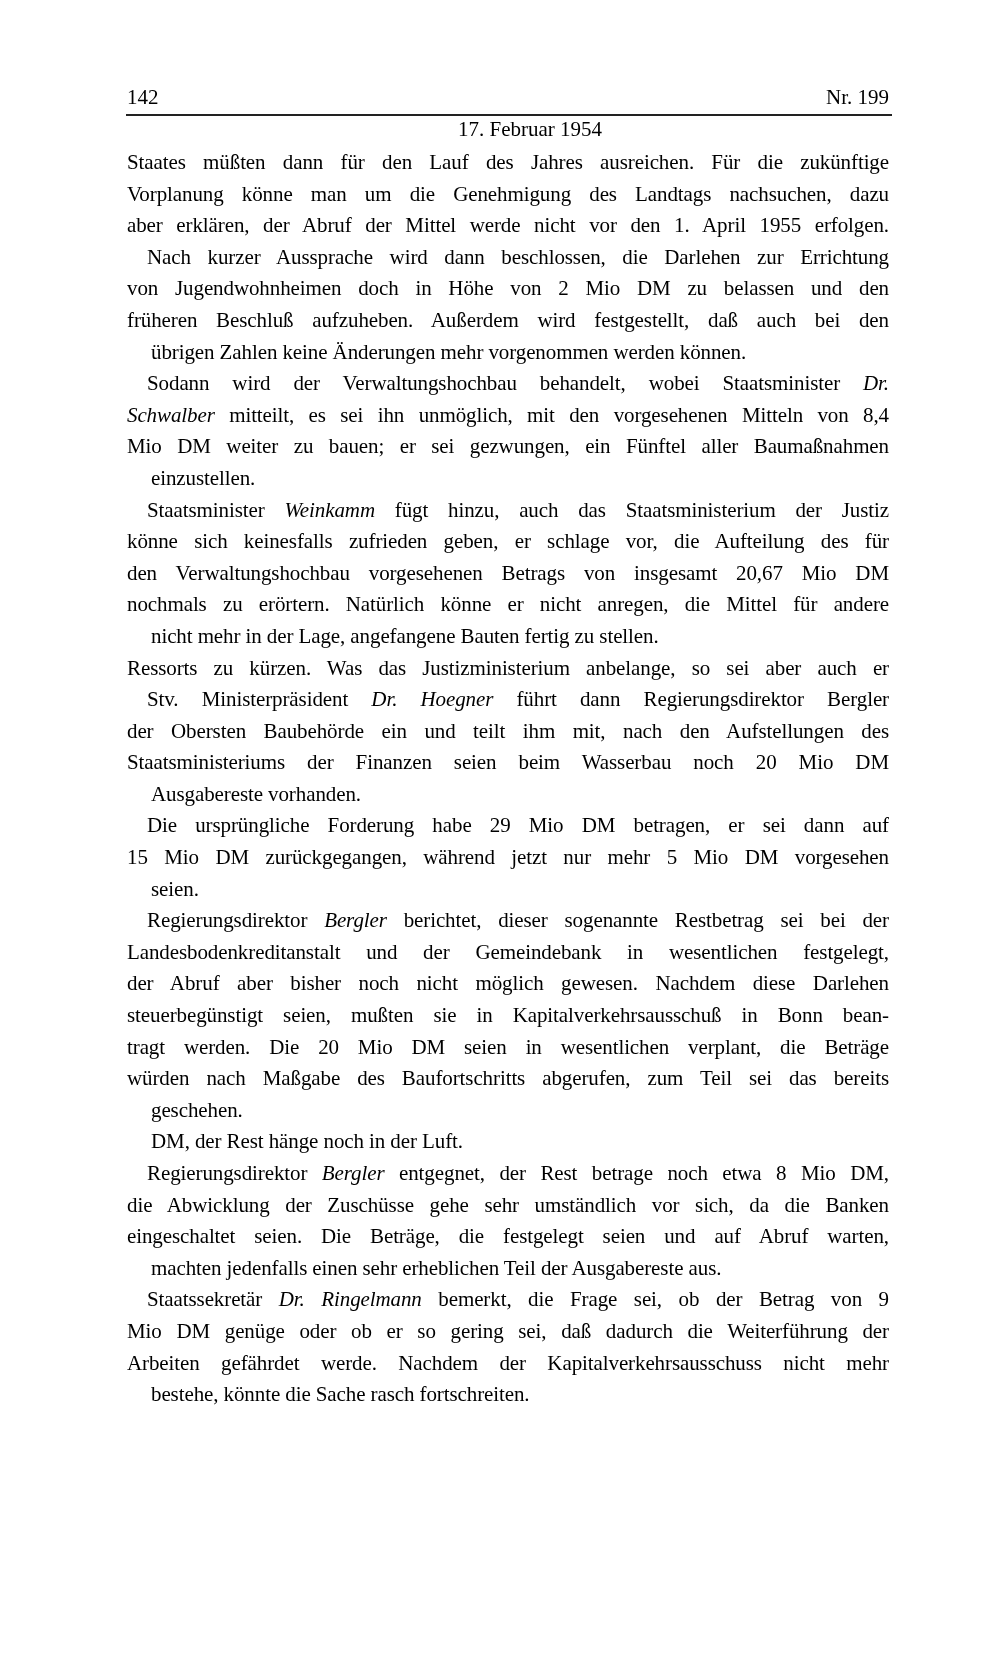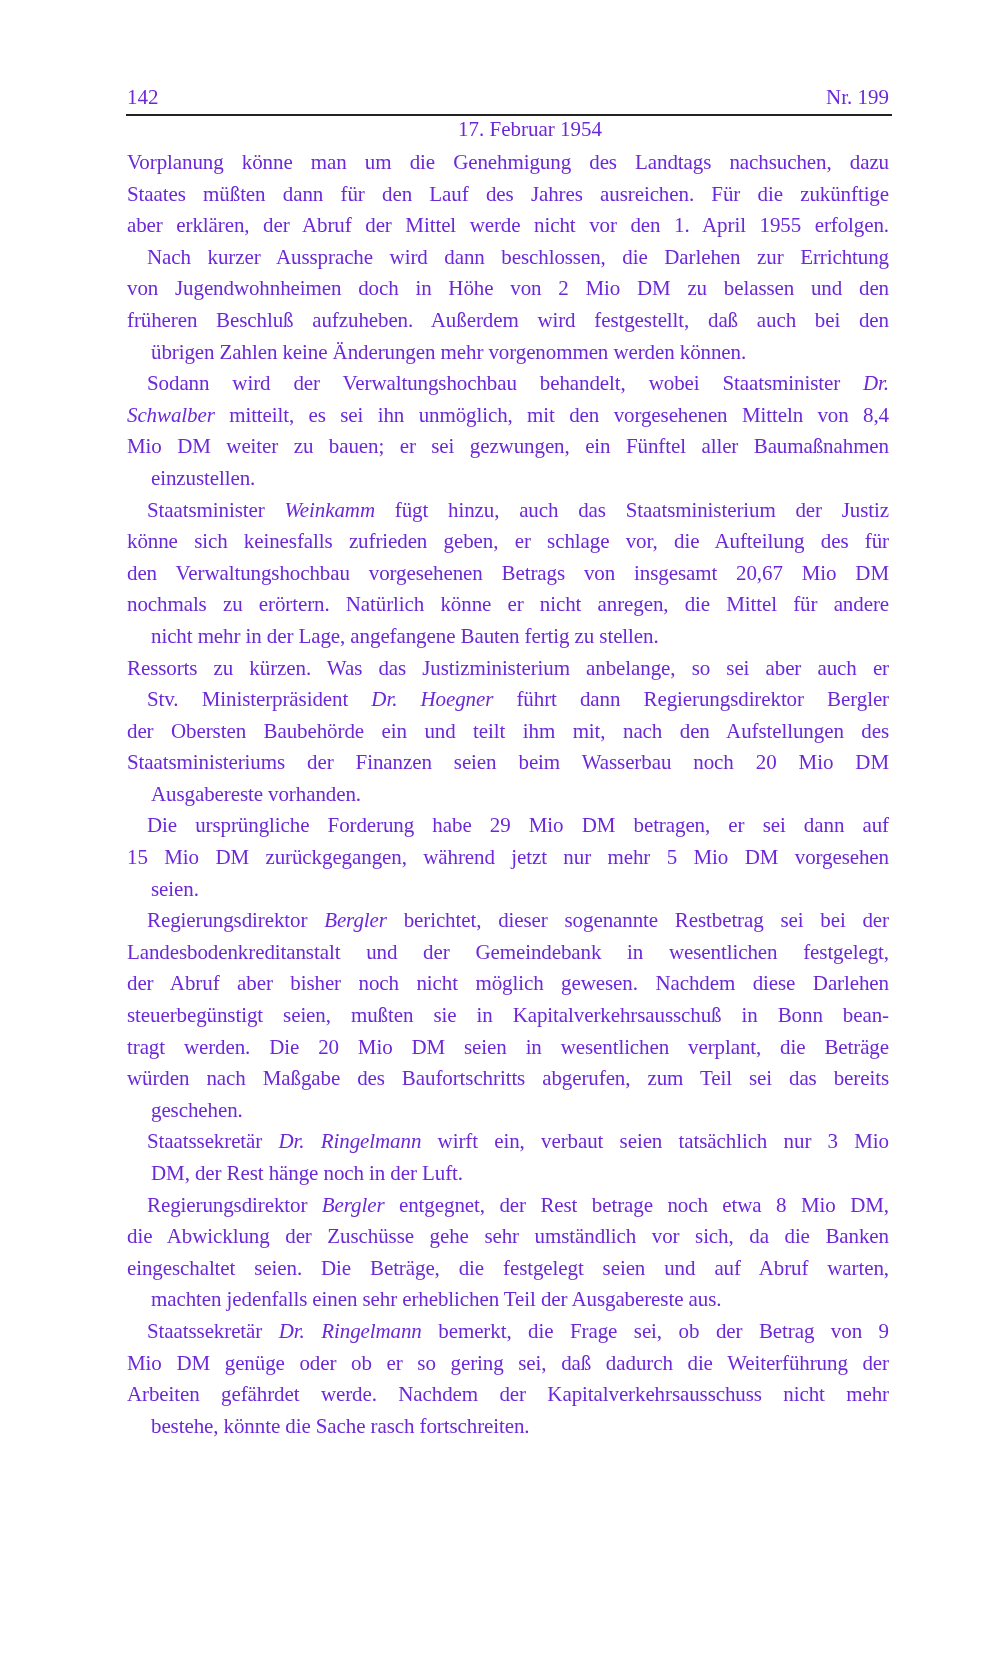--- a/index.html
+++ b/index.html
@@ -6,21 +6,21 @@
     margin: 0;
     padding: 0;
     background: #ffffff;
   }
   .page {
     position: relative;
     width: 1000px;
     height: 1666px;
     background: #ffffff;
     font-family: "Liberation Serif", "DejaVu Serif", serif;
-    color: #6d28d9;
+    color: #000000;
     overflow: hidden;
   }
   .header-row {
     position: absolute;
     left: 127px;
     top: 84px;
     width: 762px;
     height: 26px;
     font-size: 21px;
     line-height: 26px;
@@ -86,22 +86,22 @@
 
 <div class="page">
   <div class="header-row">
     <span class="page-number">142</span>
     <span class="header-date">17. Februar 1954</span>
     <span class="issue-number">Nr. 199</span>
   </div>
   <div class="header-rule"></div>
   <div class="doc-body">
       <div class="para">
+        <div class="line"><span>Staates müßten dann für den Lauf des Jahres ausreichen. Für die zukünftige</span></div>
         <div class="line"><span>Vorplanung könne man um die Genehmigung des Landtags nachsuchen, dazu</span></div>
-        <div class="line"><span>Staates müßten dann für den Lauf des Jahres ausreichen. Für die zukünftige</span></div>
         <div class="line"><span>aber erklären, der Abruf der Mittel werde nicht vor den 1. April 1955 erfolgen.</span></div>
       </div>
       <div class="para">
         <div class="line indent"><span>Nach kurzer Aussprache wird dann beschlossen, die Darlehen zur Errichtung</span></div>
         <div class="line"><span>von Jugendwohnheimen doch in Höhe von 2 Mio DM zu belassen und den</span></div>
         <div class="line"><span>früheren Beschluß aufzuheben. Außerdem wird festgestellt, daß auch bei den</span></div>
         <div class="line lastline"><span>übrigen Zahlen keine Änderungen mehr vorgenommen werden können.</span></div>
       </div>
       <div class="para">
         <div class="line indent"><span>Sodann wird der Verwaltungshochbau behandelt, wobei Staatsminister </span><i>Dr.</i></div>
@@ -131,21 +131,20 @@
       <div class="para">
         <div class="line indent"><span>Regierungsdirektor </span><i>Bergler</i><span> berichtet, dieser sogenannte Restbetrag sei bei der</span></div>
         <div class="line"><span>Landesbodenkreditanstalt und der Gemeindebank in wesentlichen festgelegt,</span></div>
         <div class="line"><span>der Abruf aber bisher noch nicht möglich gewesen. Nachdem diese Darlehen</span></div>
         <div class="line"><span>steuerbegünstigt seien, mußten sie in Kapitalverkehrsausschuß in Bonn bean-</span></div>
         <div class="line"><span>tragt werden. Die 20 Mio DM seien in wesentlichen verplant, die Beträge</span></div>
         <div class="line"><span>würden nach Maßgabe des Baufortschritts abgerufen, zum Teil sei das bereits</span></div>
         <div class="line lastline"><span>geschehen.</span></div>
       </div>
       <div class="para">
-        <div class="line indent"><span>Staatssekretär </span><i>Dr. Ringelmann</i><span> wirft ein, verbaut seien tatsächlich nur 3 Mio</span></div>
         <div class="line lastline"><span>DM, der Rest hänge noch in der Luft.</span></div>
       </div>
       <div class="para">
         <div class="line indent"><span>Regierungsdirektor </span><i>Bergler</i><span> entgegnet, der Rest betrage noch etwa 8 Mio DM,</span></div>
         <div class="line"><span>die Abwicklung der Zuschüsse gehe sehr umständlich vor sich, da die Banken</span></div>
         <div class="line"><span>eingeschaltet seien. Die Beträge, die festgelegt seien und auf Abruf warten,</span></div>
         <div class="line lastline"><span>machten jedenfalls einen sehr erheblichen Teil der Ausgabereste aus.</span></div>
       </div>
       <div class="para">
         <div class="line indent"><span>Staatssekretär </span><i>Dr. Ringelmann</i><span> bemerkt, die Frage sei, ob der Betrag von 9</span></div>

